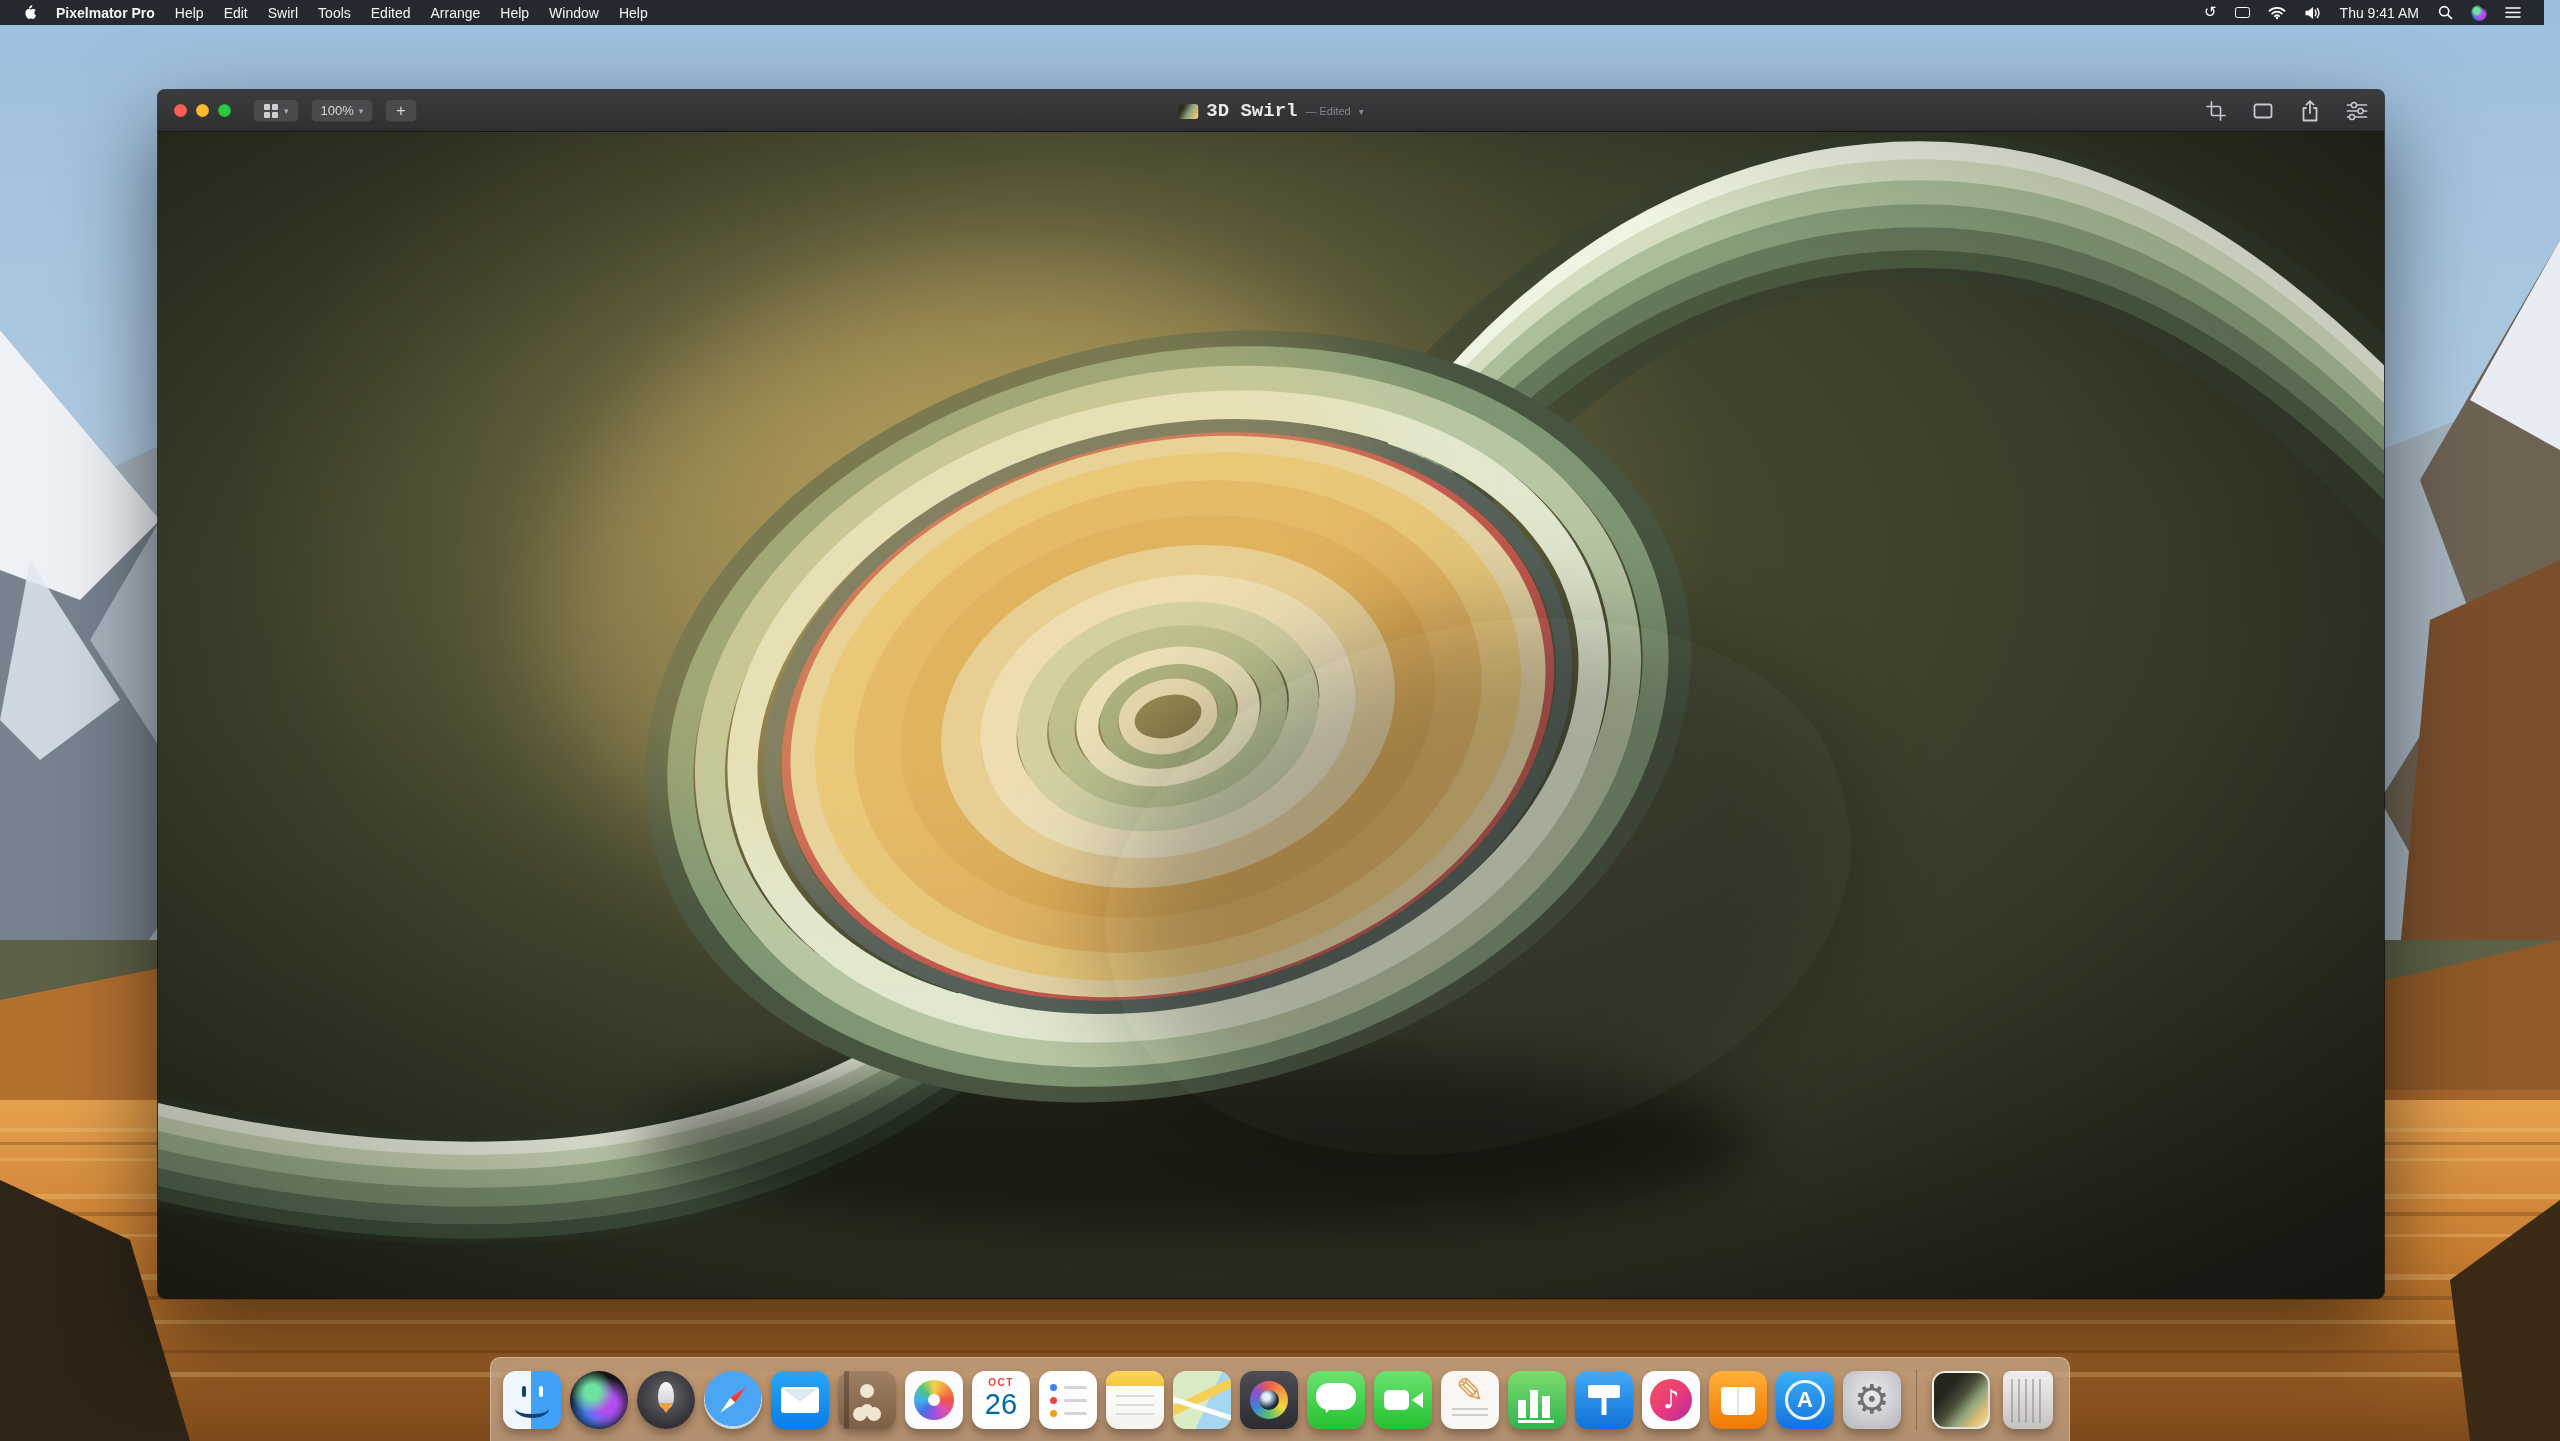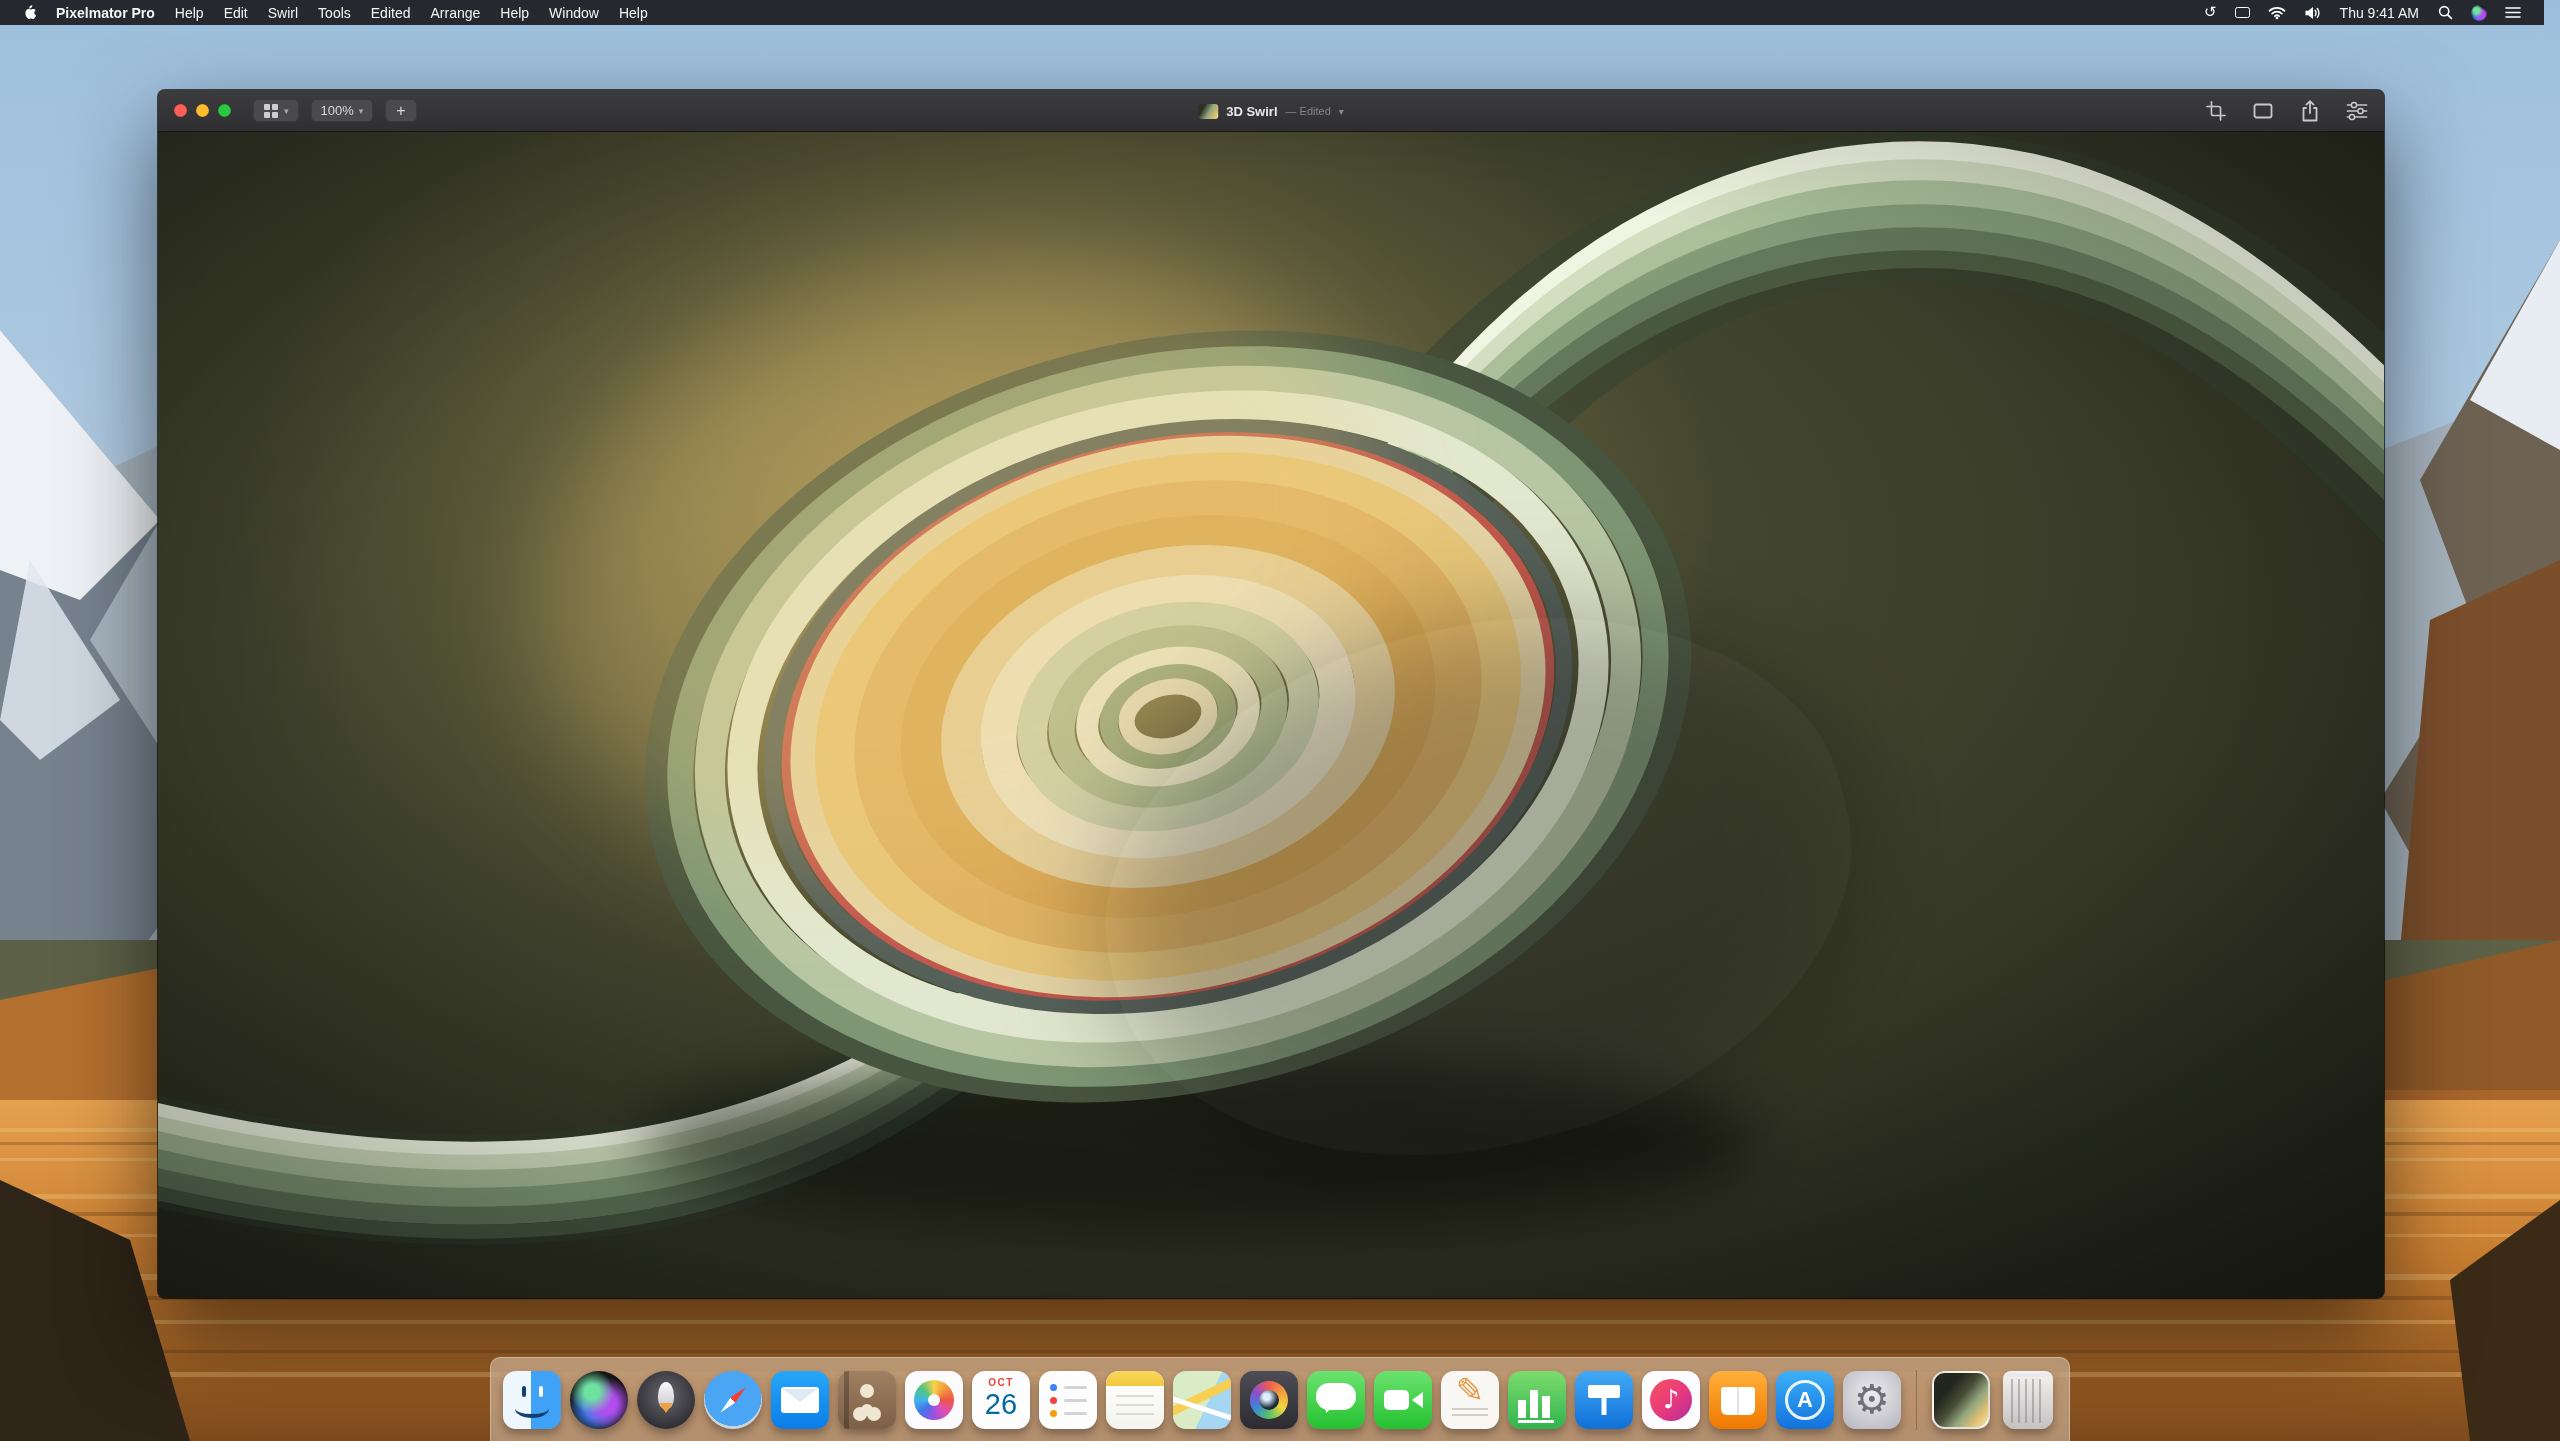--- a/index.html
+++ b/index.html
@@ -73,21 +73,21 @@
     box-shadow: 8px 0 0 #cfcfd2, 0 8px 0 #cfcfd2, 8px 8px 0 #cfcfd2;
     margin: 0 9px 8px 1px;
   }
 
   .win-title {
     position: absolute; left: 50%; top: 0; height: 42px; transform: translateX(-50%);
     display: flex; align-items: center; gap: 8px; white-space: nowrap;
   }
   .doc-thumb { width: 20px; height: 15px; border-radius: 3px;
     background: linear-gradient(120deg, #2c2f22 0 25%, #8fa57f 55%, #e5c070 85%, #f0e3bd); }
-  .doc-name { color: #e9e9ea; font-size: 13px; font-weight: 700; }
+  .doc-name { color: #e9e9ea; font-size: 19px; font-weight: 700; font-family: Liberation Mono, monospace; }
   .doc-status { color: #87878c; font-size: 11px; }
   .doc-chev { font-family: "DejaVu Sans", sans-serif; font-size: 10px; color: #87878c; }
 
   .tb-right { margin-left: auto; display: flex; align-items: center; gap: 26px; }
   .tb-ic { background: none; border: none; display: inline-flex; align-items: center; cursor: default; }
 
   .canvas { position: relative; width: 100%; height: calc(100% - 42px); background: #32352a; }
   .canvas svg { width: 100%; height: 100%; display: block; }
 
   

